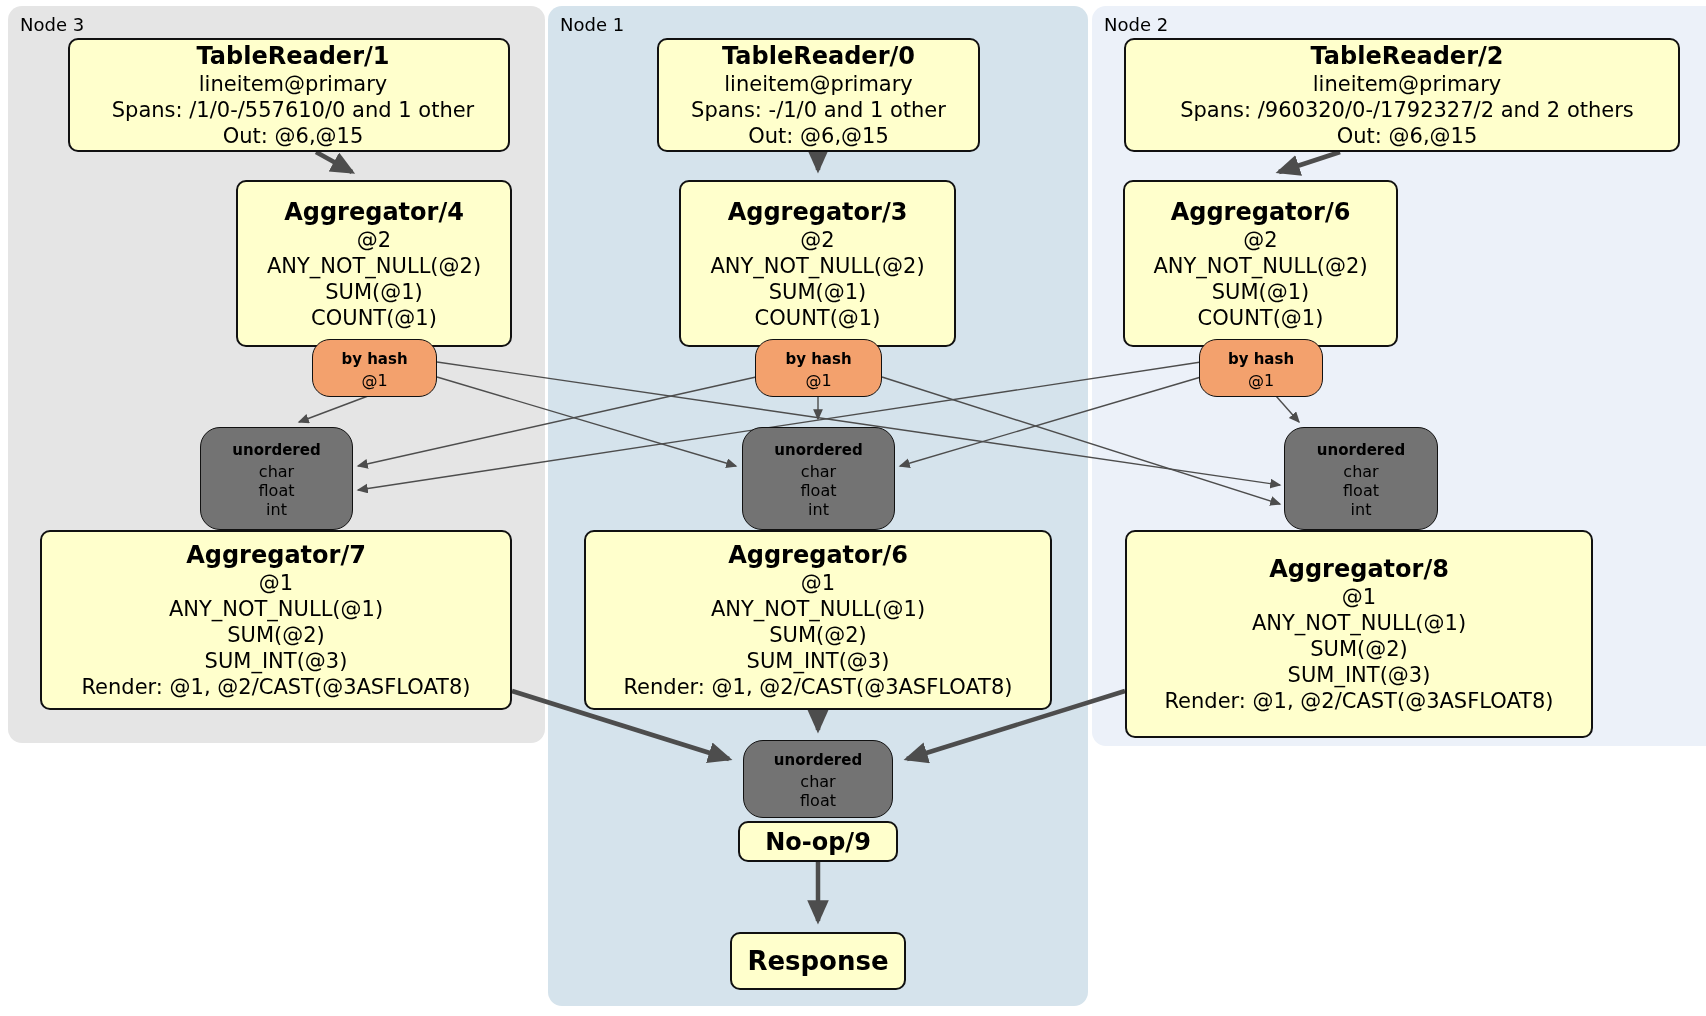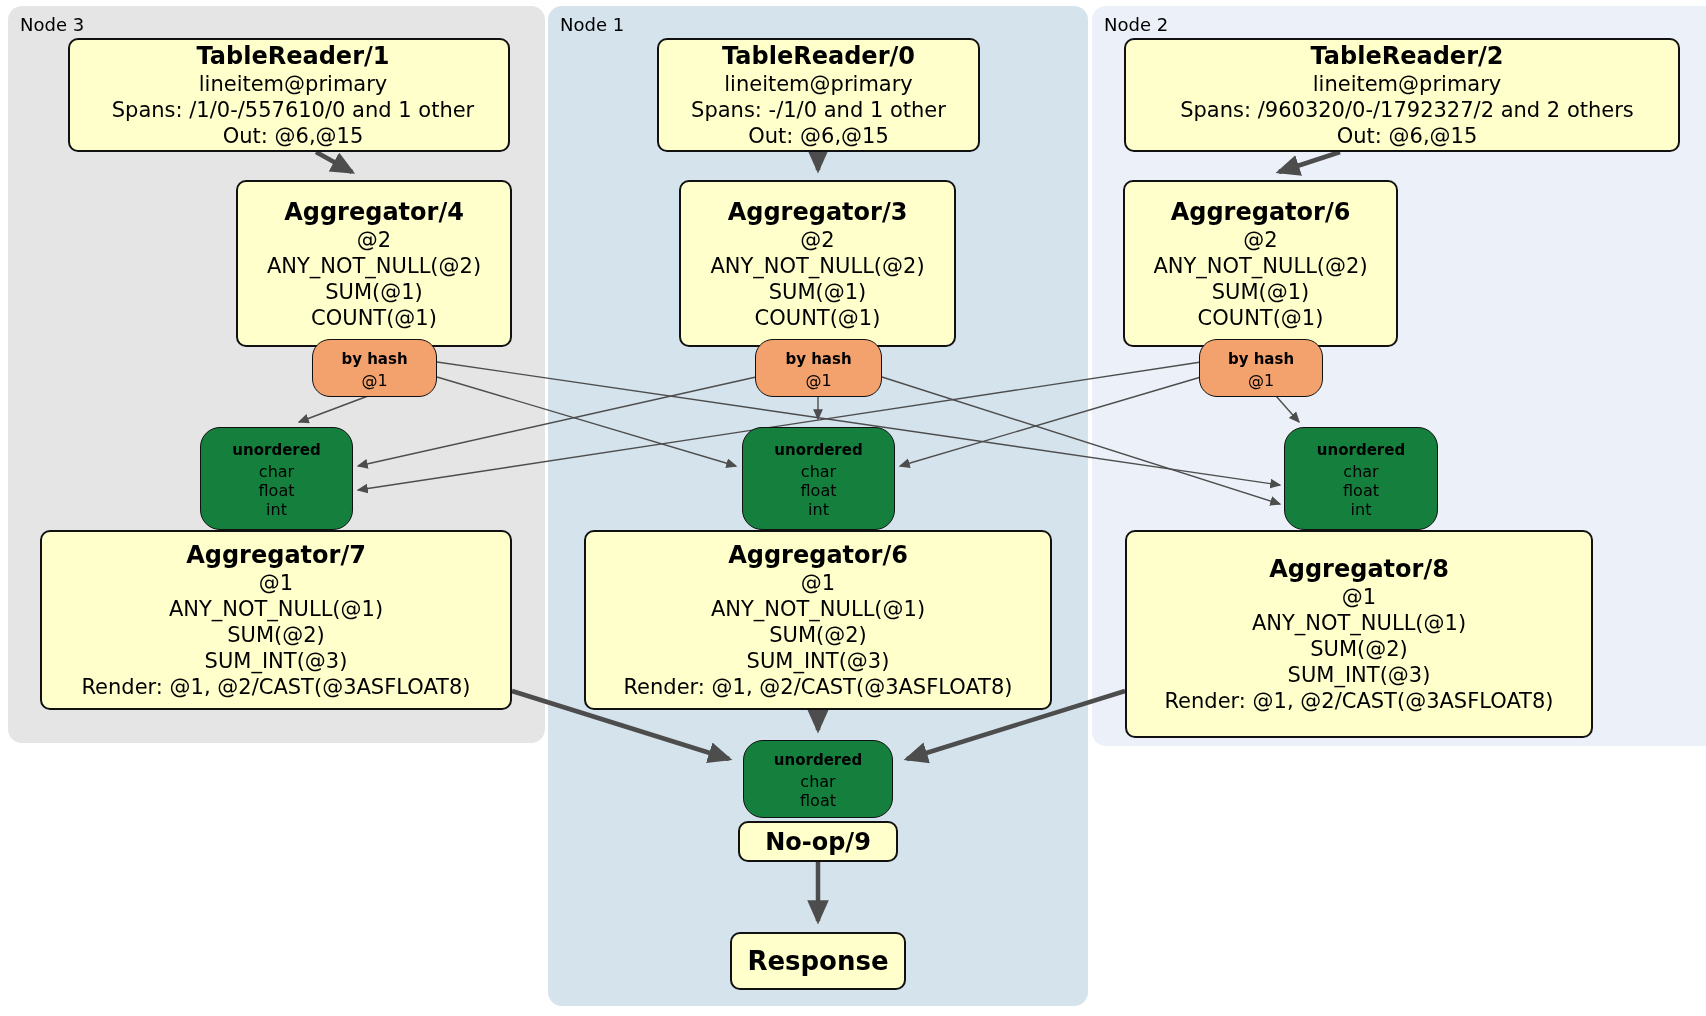--- a/index.html
+++ b/index.html
@@ -8,21 +8,21 @@
   .cluster{position:absolute;border-radius:14px;z-index:0;}
   .cluster-label{position:absolute;top:8px;left:12px;font-size:18px;color:#000;}
   #cluster3{left:8px;top:6px;width:537px;height:737px;background:#e5e5e5;}
   #cluster1{left:548px;top:6px;width:540px;height:1000px;background:#d5e3ec;}
   #cluster2{left:1092px;top:6px;width:605px;height:740px;background:#ecf1f9;padding-left:42px;}
   #edges{position:absolute;left:0;top:0;z-index:1;}
   .box,.router,.sync{position:absolute;display:flex;flex-direction:column;justify-content:center;
         align-items:center;text-align:center;box-sizing:border-box;}
   .box{background:#ffffcc;border:2px solid #111;border-radius:10px;z-index:2;}
   .router{background:#f3a16d;border:1.5px solid #111;border-radius:18px;z-index:3;}
-  .sync{background:#15803d;border:1.5px solid #111;border-radius:20px;z-index:2;text-align:right;}
+  .sync{background:#737373;border:1.5px solid #111;border-radius:20px;z-index:2;text-align:right;}
   .title{font-weight:bold;font-size:24px;line-height:30px;white-space:nowrap;}
   .line{font-size:21px;line-height:26px;white-space:nowrap;}
   .rtitle{font-weight:bold;font-size:15px;line-height:24px;white-space:nowrap;}
   .rline{font-size:16px;line-height:19px;white-space:nowrap;}
   #tr1{left:68px;top:38px;width:442px;height:114px;padding-left:8px;}
   #tr0{left:657px;top:38px;width:323px;height:114px;}
   #tr2{left:1124px;top:38px;width:556px;height:114px;padding-left:10px;}
   #agg4{left:236px;top:180px;width:276px;height:167px;}
   #agg3{left:679px;top:180px;width:277px;height:167px;}
   #agg5{left:1123px;top:180px;width:275px;height:167px;}

